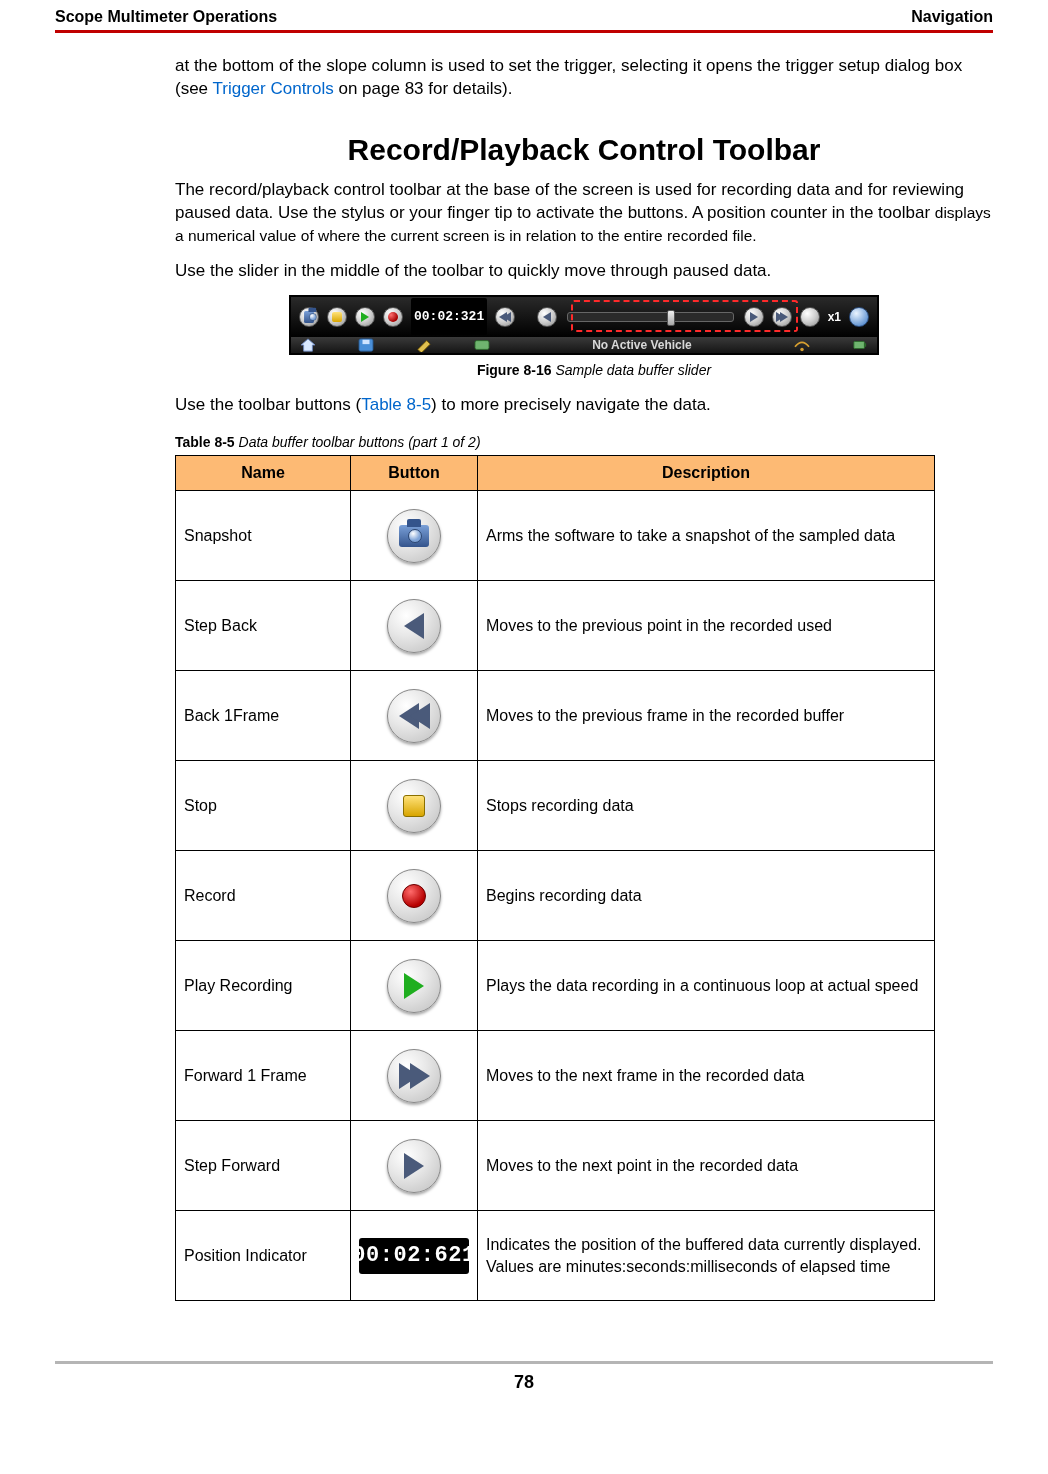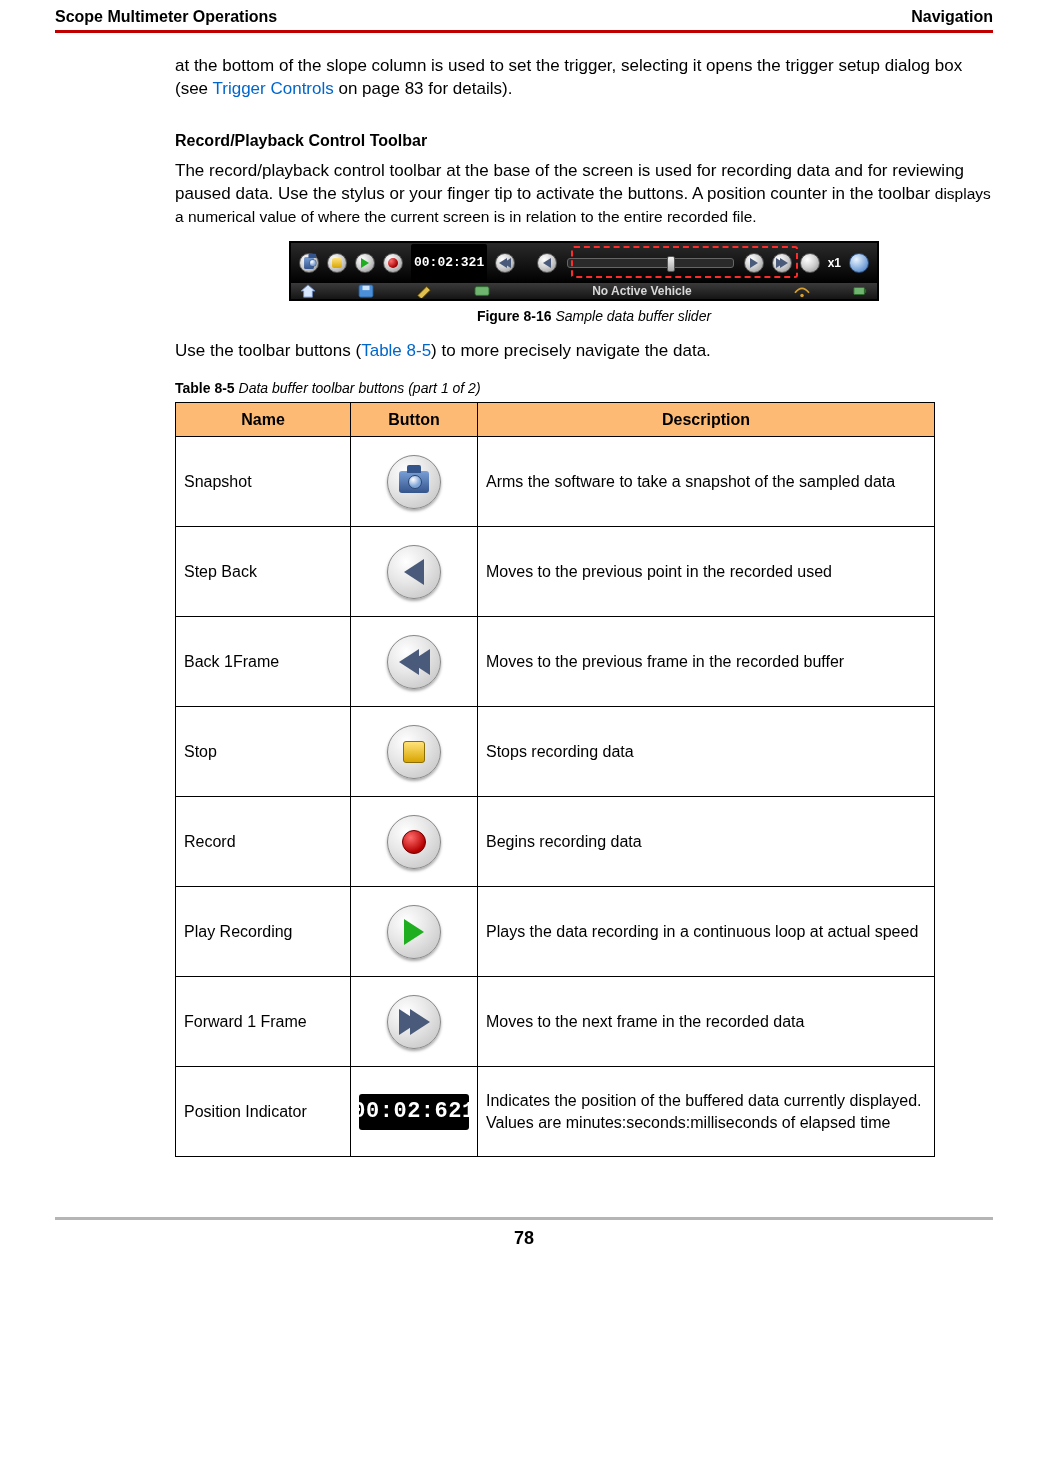--- a/index.html
+++ b/index.html
@@ -20,23 +20,24 @@
     padding: 6px 0 2px 0;
   }
   .red-rule { height: 3px; background: #c00000; margin: 0 0 22px 0; }
   .gray-rule-outer { padding: 0 55px; }
   .gray-rule { height: 3px; background: #b5b5b5; margin-top: 40px; }
   .page-num { text-align: center; font-weight: bold; font-size: 18px; margin-top: 6px; }
   .body-block { margin-left: 120px; margin-right: 0; }
   .frag-top { margin-bottom: 24px; }
   .blue-link { color: #0066cc; }
   h2.section-title {
-    font-size: 16px;
+    font-size: 30px;
     font-weight: bold;
     margin: 30px 0 8px 0;
+    text-align: center;
   }
   p { margin: 0 0 12px 0; }
   .small-span { font-size: 15.5px; }
   .figure-wrap { text-align: center; margin: 10px 0 6px 0; }
   .fig-caption { text-align: center; font-size: 14px; margin-bottom: 14px; }
   .fig-caption b { font-weight: bold; padding-left: 20px; }
   .fig-caption i { font-style: italic; }
   .tbl-caption { font-size: 14px; margin: 16px 0 4px 0; }
   .tbl-caption b { font-weight: bold; }
   .tbl-caption i { font-style: italic; }
@@ -223,20 +224,21 @@
     <p class="frag-top">
       <span>at the bottom of the slope column is used to set the trigger, selecting it opens the trigger setup dialog box (see </span><span class="blue-link">Trigger Controls</span><span> on page 83 for details).</span>
     </p>
 
     <h2 class="section-title">Record/Playback Control Toolbar</h2>
 
     <p>
       <span>The record/playback control toolbar at the base of the screen is used for recording data and for reviewing paused data. Use the stylus or your finger tip to activate the buttons. A position counter in the toolbar </span><span class="small-span">displays a numerical value of where the current screen is in relation to the entire recorded file.</span>
     </p>
 
+    <p>Use the slider in the middle of the toolbar to quickly move through paused data.</p>
 
     <div class="figure-wrap">
       <div class="toolbar-outer">
         <div class="tb-row">
           <span class="tb-btn small">
               <span class="snap-cam" style="transform:scale(0.55)"></span>
             </span>
           <span class="tb-btn small">
               <span class="tb-stop"></span>
             </span>
@@ -398,20 +400,29 @@
               <div class="icon-circle">
                 <div class="dbl">
                   <div class="tri-right"></div>
                   <div class="tri-right"></div>
                 </div>
               </div>
             </td>
             <td class="col-desc">Moves to the next frame in the recorded data</td>
           </tr>
           <tr>
+            <td class="col-name">Step Forward</td>
+            <td class="col-btn">
+              <div class="icon-circle">
+                <div class="tri-right"></div>
+              </div>
+            </td>
+            <td class="col-desc">Moves to the next point in the recorded data</td>
+          </tr>
+          <tr>
             <td class="col-name">Position Indicator</td>
             <td class="col-btn">
               <div class="pos-ind">00:02:621</div>
             </td>
             <td class="col-desc">Indicates the position of the buffered data currently displayed. Values are minutes:seconds:milliseconds of elapsed time</td>
           </tr>
         </tbody>
     </table>
   </div>
 </div>

